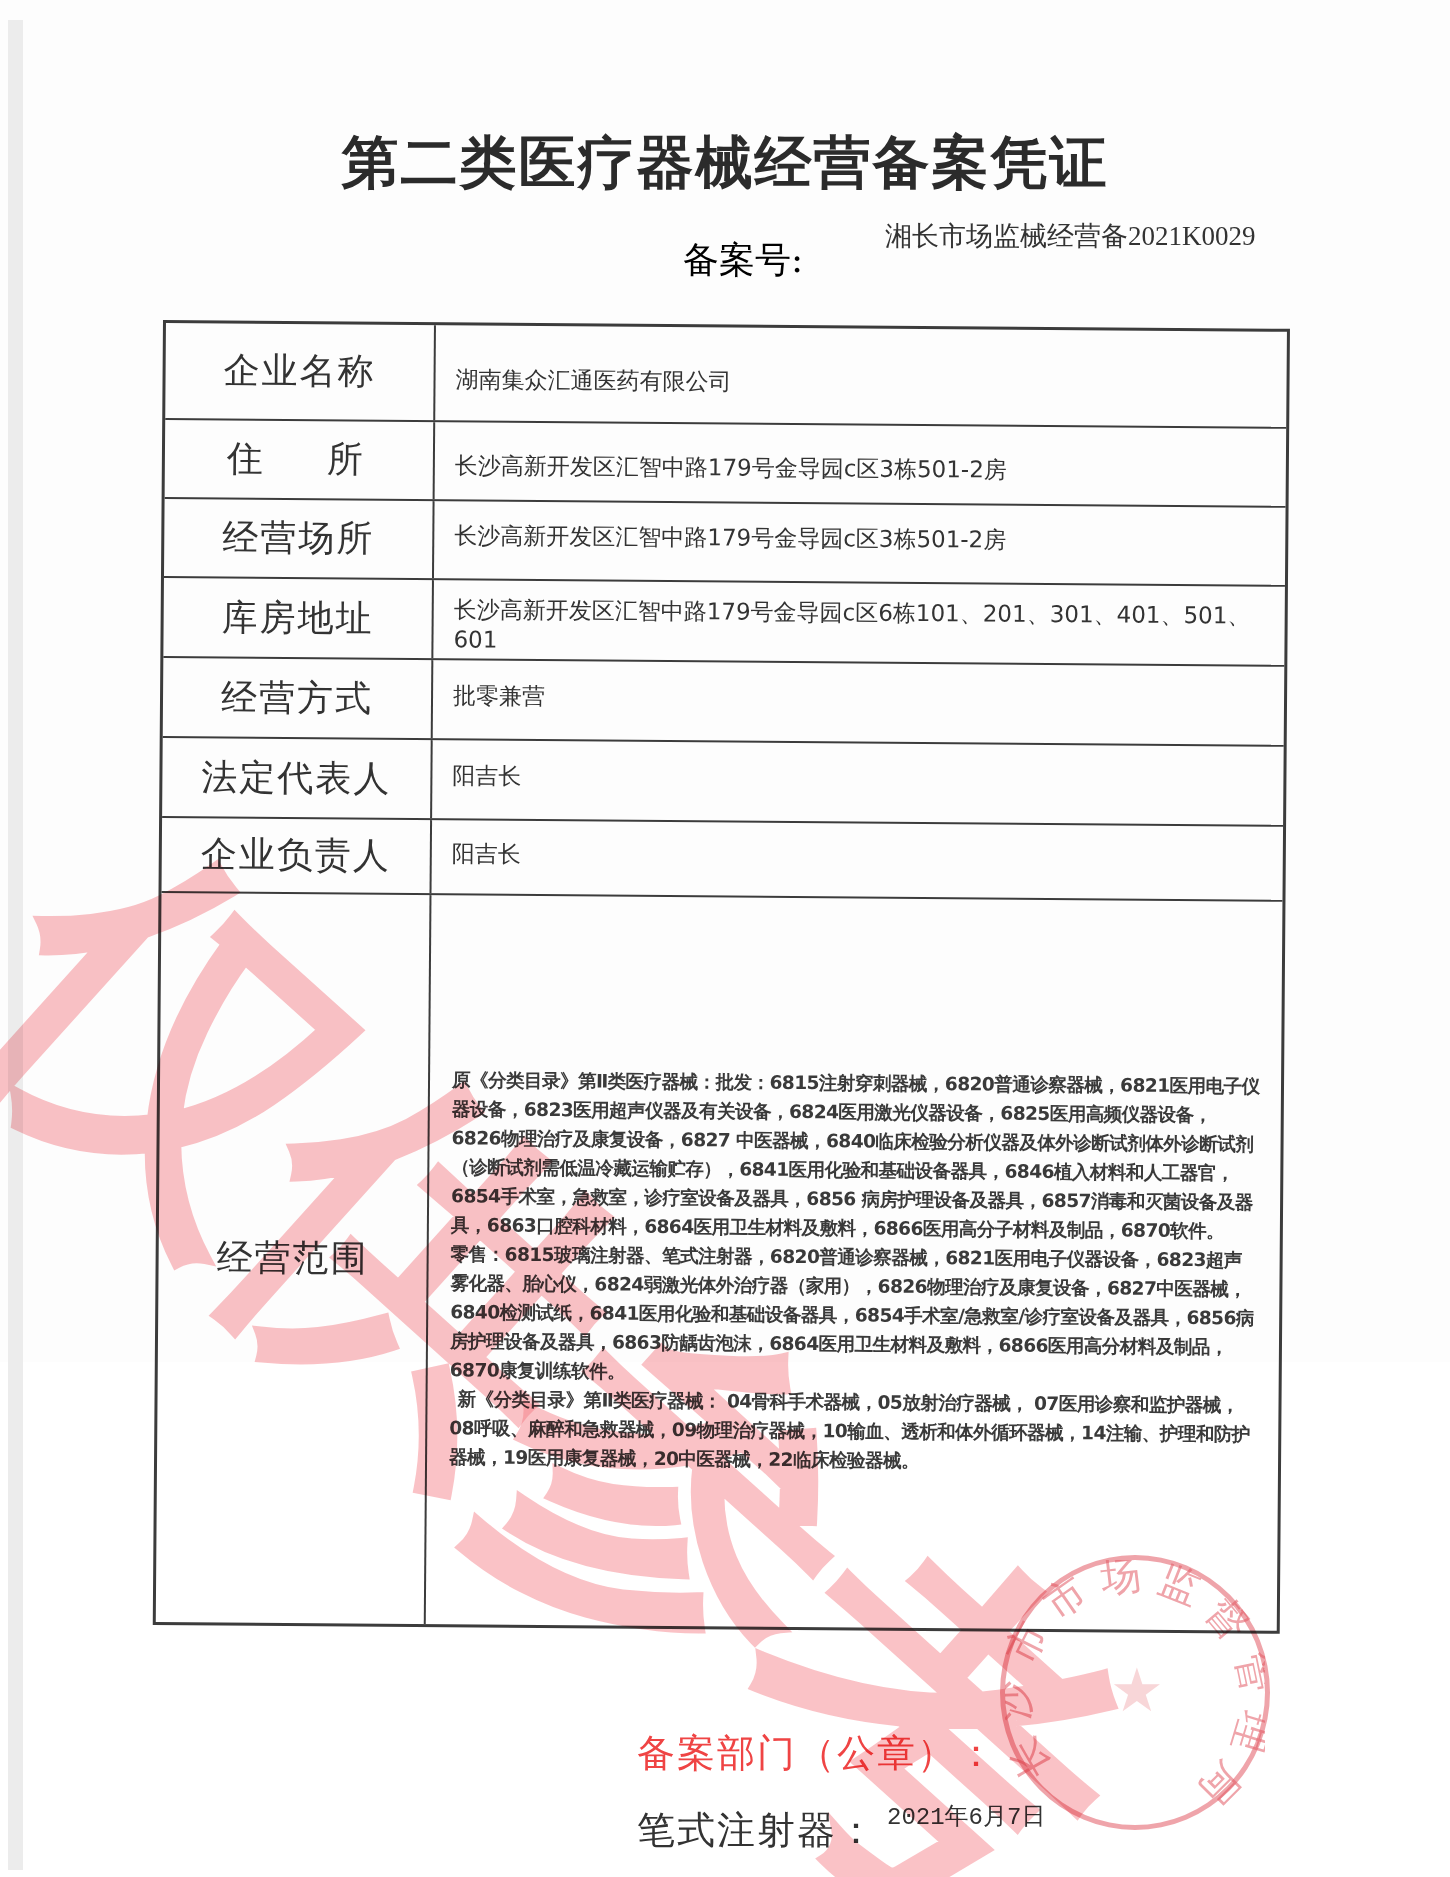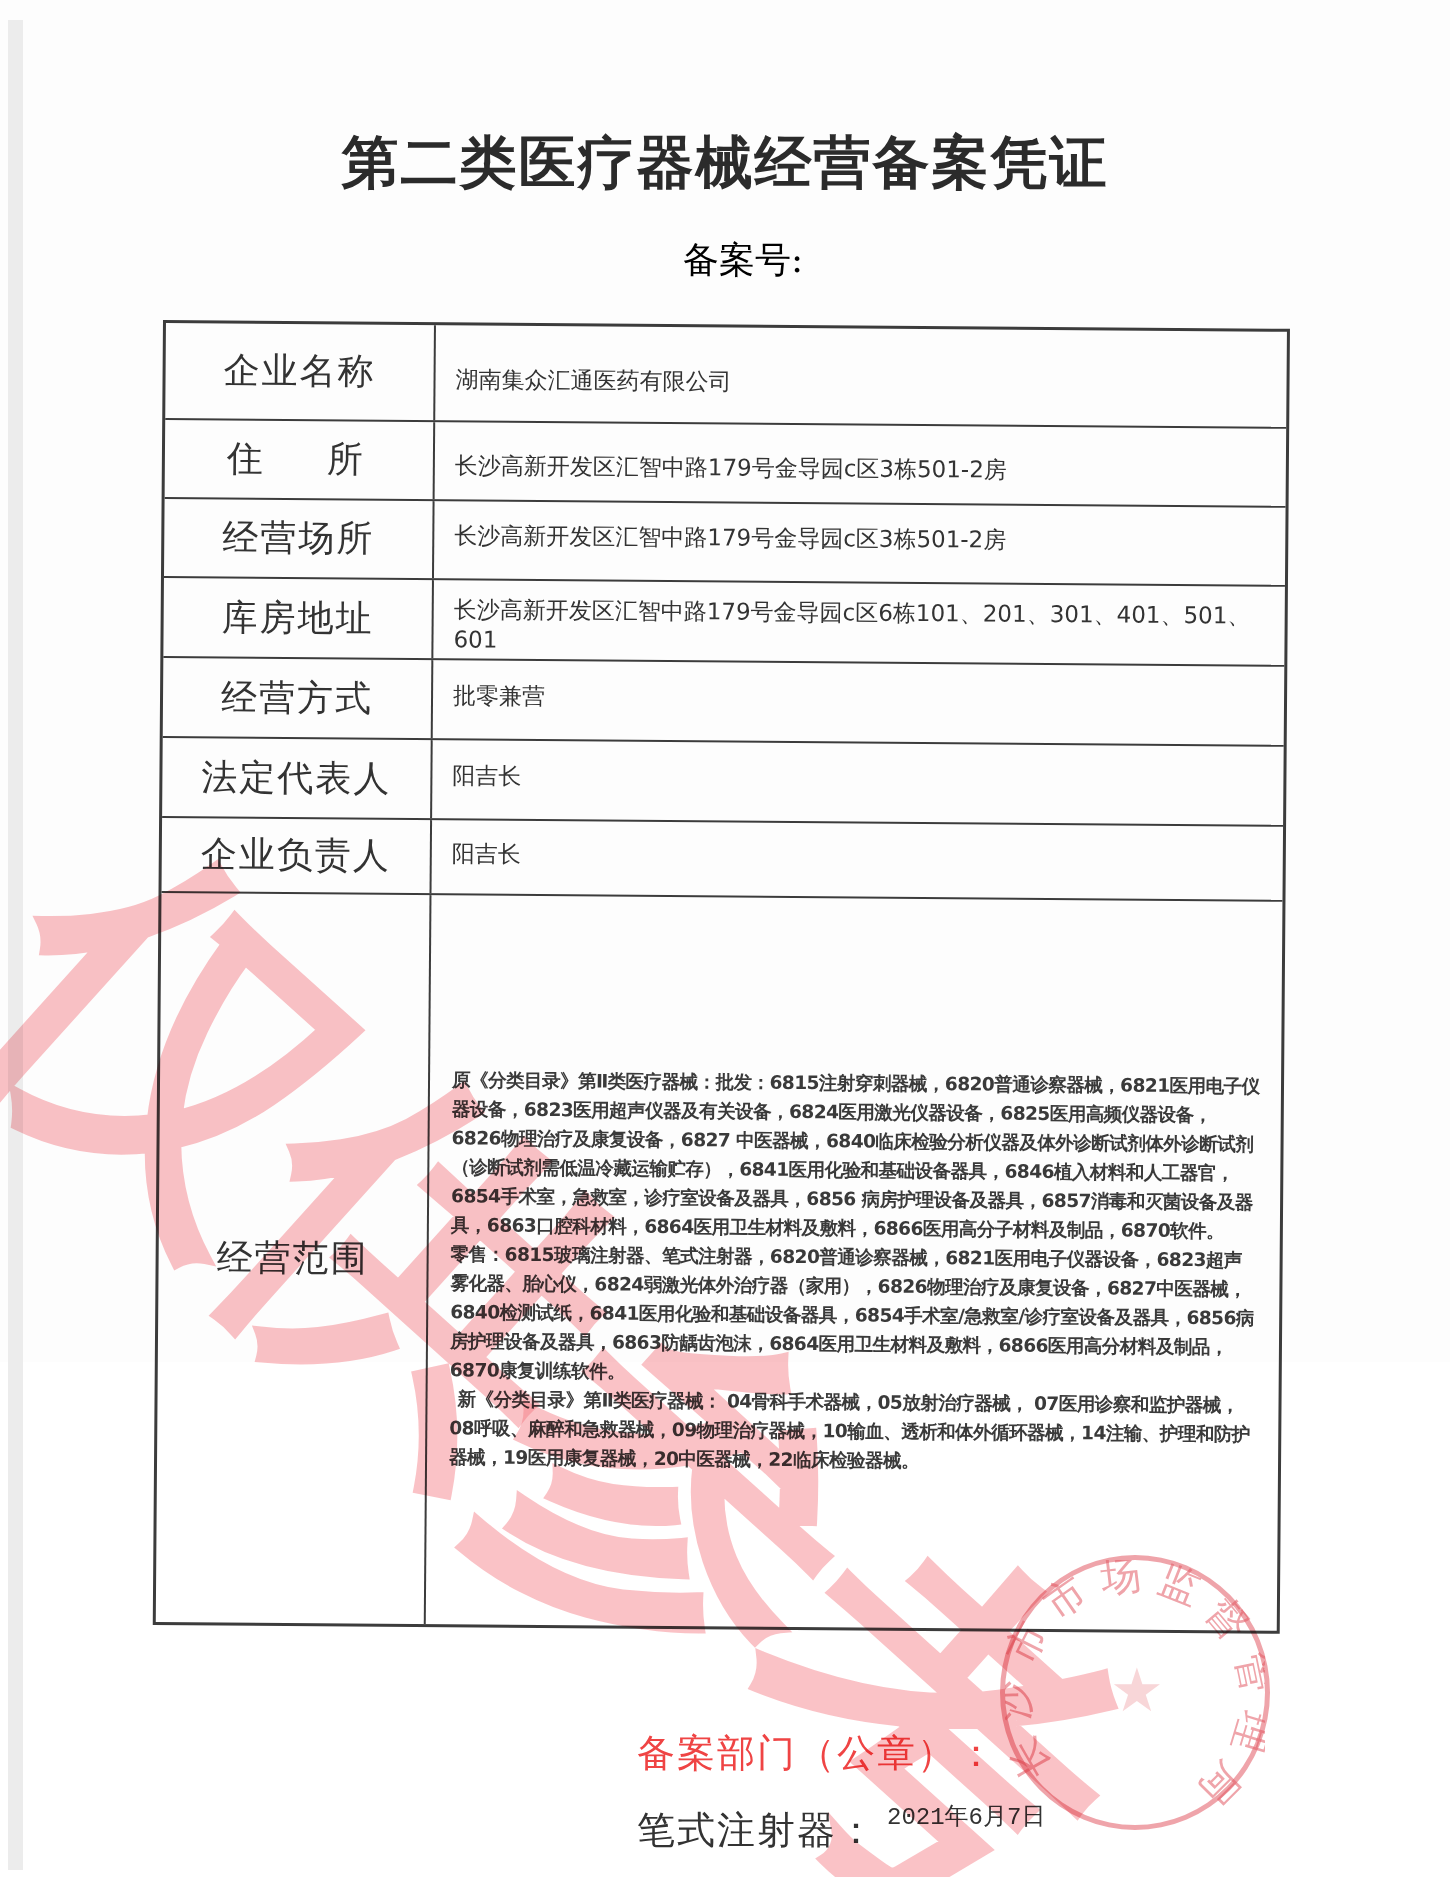--- a/index.html
+++ b/index.html
@@ -187,20 +187,21 @@
 </head>
 <body>
 
 <div class="page">
 
   <div class="scan-edge"></div>
 
   <div class="title">第二类医疗器械经营备案凭证</div>
 
   <div class="filing-no-label">备案号:</div>
+  <div class="filing-no-value">湘长市场监械经营备2021K0029</div>
 
   <div class="table">
 
     <div class="row" style="top:0; height:97px;">
       <div class="cell-label">企业名称</div>
       <div class="cell-value" style="padding-top:14px;">湖南集众汇通医药有限公司</div>
     </div>
 
     <div class="row" style="top:97px; height:79px;">
       <div class="cell-label spread">

